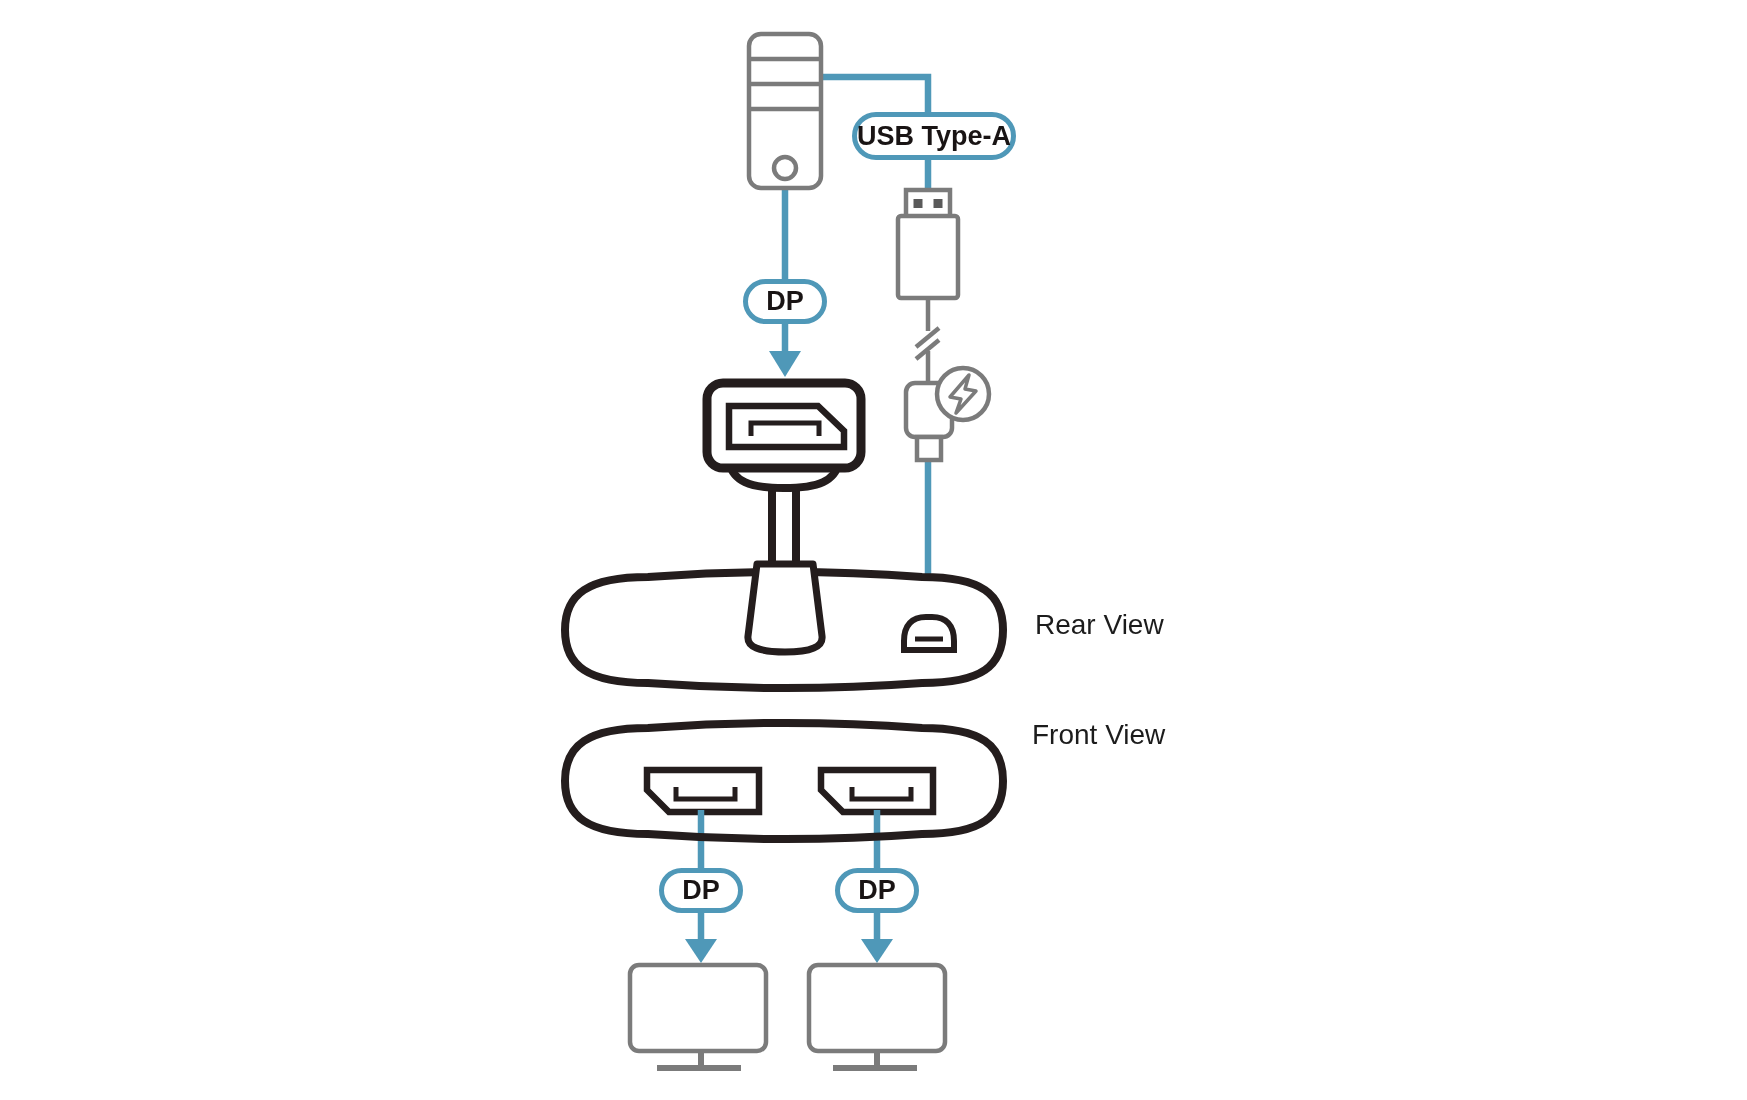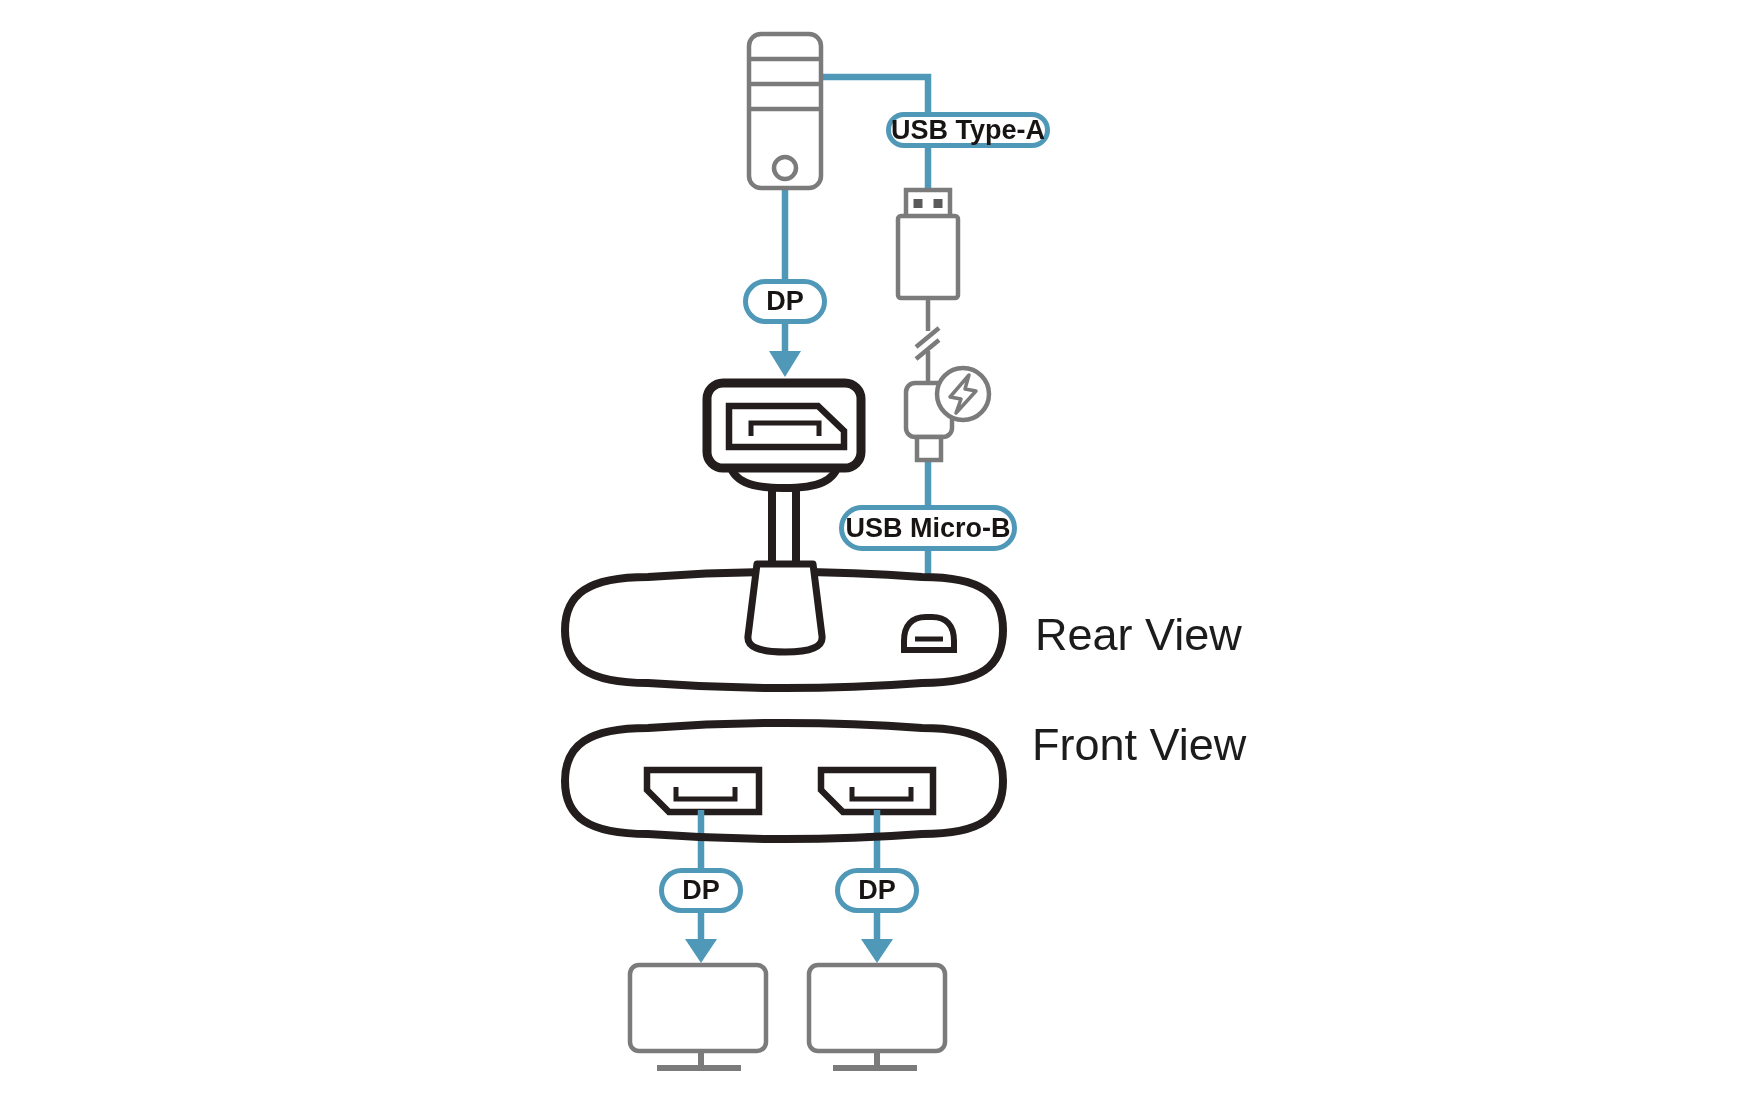--- a/index.html
+++ b/index.html
@@ -22,21 +22,21 @@
     align-items:center;
     justify-content:center;
     font-weight:bold;
     font-size:27px;
     color:#191414;
     letter-spacing:0;
     white-space:nowrap;
   }
   .view-label{
     position:absolute;
-    font-size:45px;
+    font-size:28px;
     color:#1c1c1c;
     white-space:nowrap;
   }
 </style>
 </head>
 <body>
 
 <div class="canvas">
 
   <svg class="diagram-svg" width="1747" height="1100" viewBox="0 0 1747 1100">
@@ -145,25 +145,24 @@
       <line x1="701" y1="1051" x2="701" y2="1067" stroke-width="6"></line>
       <line x1="657" y1="1068" x2="741" y2="1068" stroke-width="6"></line>
     </g>
     <g fill="#ffffff" stroke="#7b7b7b" stroke-width="4.5">
       <rect x="809" y="965" width="136" height="86" rx="9"></rect>
       <line x1="877" y1="1051" x2="877" y2="1067" stroke-width="6"></line>
       <line x1="833" y1="1068" x2="917" y2="1068" stroke-width="6"></line>
     </g>
   </svg>
 
-  <div class="badge" style="left:886px; top:112px; width:164px; height:36px;">USB Type-A</div>
+  <div class="badge" style="left:852px; top:112px; width:164px; height:48px;">USB Type-A</div>
 
   <div class="badge" style="left:743px; top:279px; width:84px; height:45px;">DP</div>
 
-  <div class="badge" style="left:839px; top:505px; width:178px; height:46px;">USB Micro-B</div>
 
   <div class="badge" style="left:659px; top:868px; width:84px; height:45px;">DP</div>
 
   <div class="badge" style="left:835px; top:868px; width:84px; height:45px;">DP</div>
 
   <div class="view-label" style="left:1035px; top:609px;">Rear View</div>
 
   <div class="view-label" style="left:1032px; top:719px;">Front View</div>
 
 </div>

